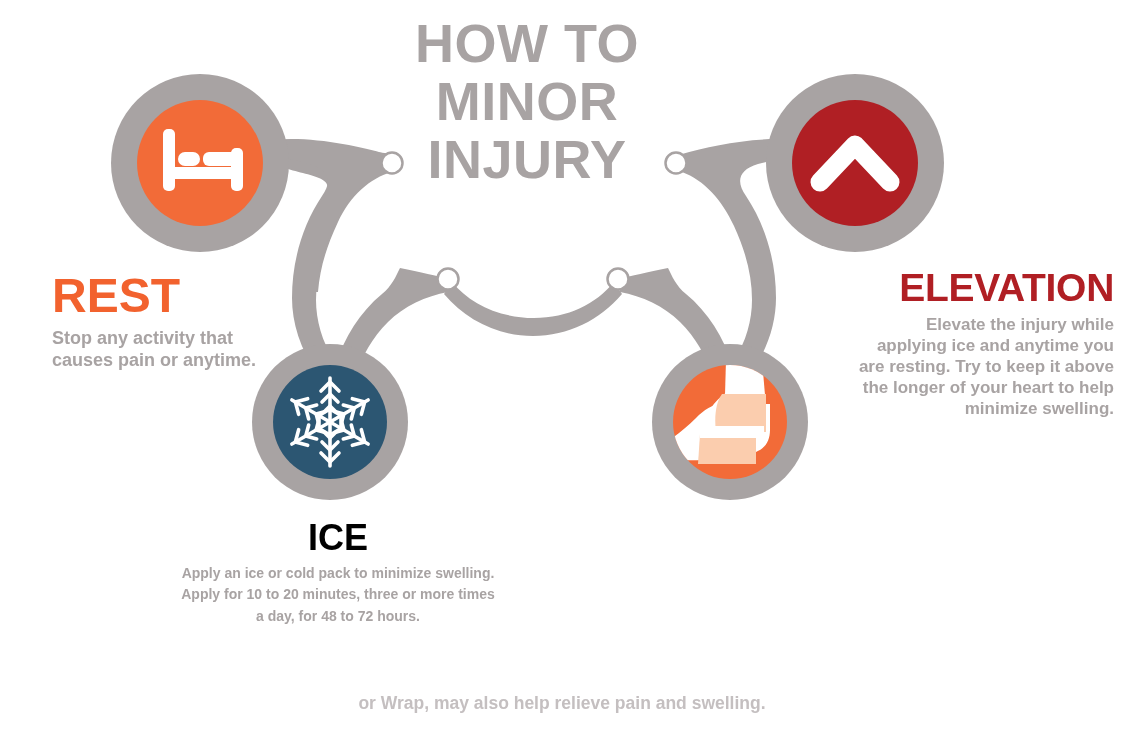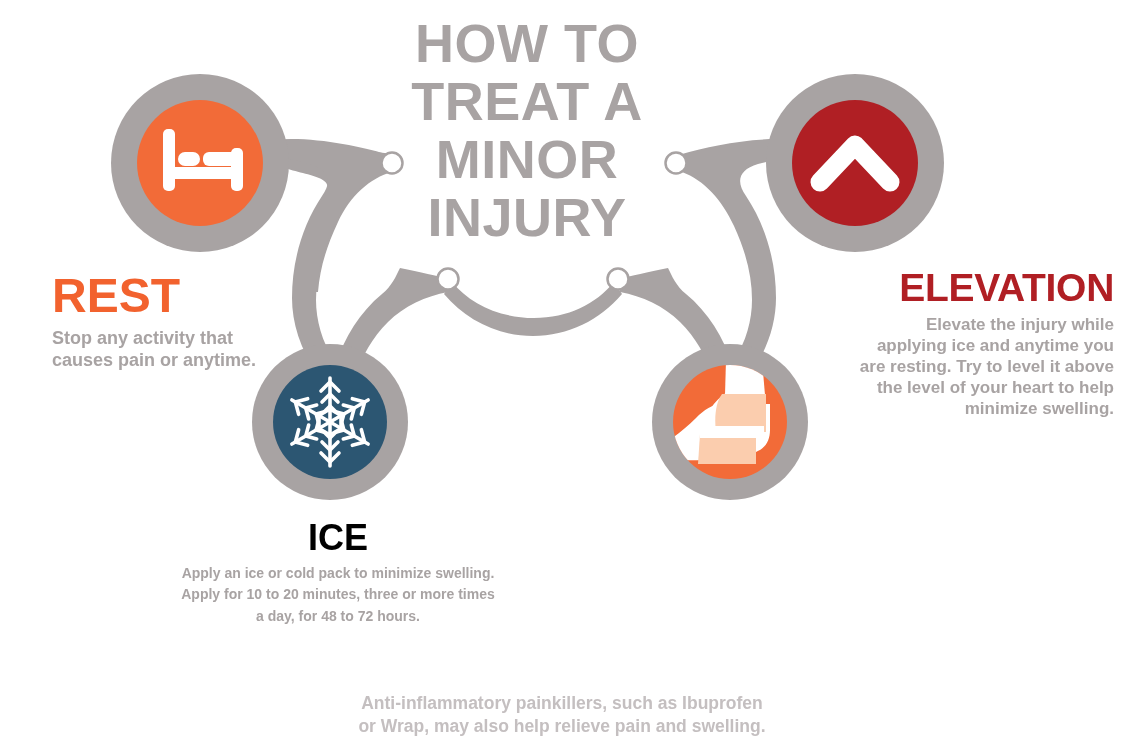--- a/index.html
+++ b/index.html
@@ -286,39 +286,37 @@
     <g>
       <circle cx="392" cy="163" r="10.5" fill="#ffffff" stroke="#a8a3a3" stroke-width="2.5"></circle>
       <circle cx="676" cy="163" r="10.5" fill="#ffffff" stroke="#a8a3a3" stroke-width="2.5"></circle>
       <circle cx="448" cy="279" r="10.5" fill="#ffffff" stroke="#a8a3a3" stroke-width="2.5"></circle>
       <circle cx="618" cy="279" r="10.5" fill="#ffffff" stroke="#a8a3a3" stroke-width="2.5"></circle>
     </g>
   </svg>
 
   <div id="title">
     <span class="tline">HOW TO</span>
-    <span class="tline">TREAT A</span>
     <span class="tline">MINOR</span>
     <span class="tline">INJURY</span>
   </div>
 
   <div class="block" id="block-rest">
     <div class="heading">REST</div>
     <div class="body">Stop any activity that causes pain or anytime.</div>
   </div>
 
   <div class="block" id="block-elevation">
     <div class="heading">ELEVATION</div>
-    <div class="body">Elevate the injury while applying ice and anytime you are resting. Try to level it above the level of your heart to help minimize swelling.</div>
+    <div class="body">Elevate the injury while applying ice and anytime you are resting. Try to keep it above the longer of your heart to help minimize swelling.</div>
   </div>
 
   <div class="block" id="block-ice">
     <div class="heading">ICE</div>
     <div class="body">Apply an ice or cold pack to minimize swelling. Apply for 10 to 20 minutes, three or more times a day, for 48 to 72 hours.</div>
   </div>
 
 
   <div id="footnote">
-    <span class="fline">Anti-inflammatory painkillers, such as Ibuprofen</span>
     <span class="fline">or Wrap, may also help relieve pain and swelling.</span>
   </div>
 
 </div>
 
 </body></html>

